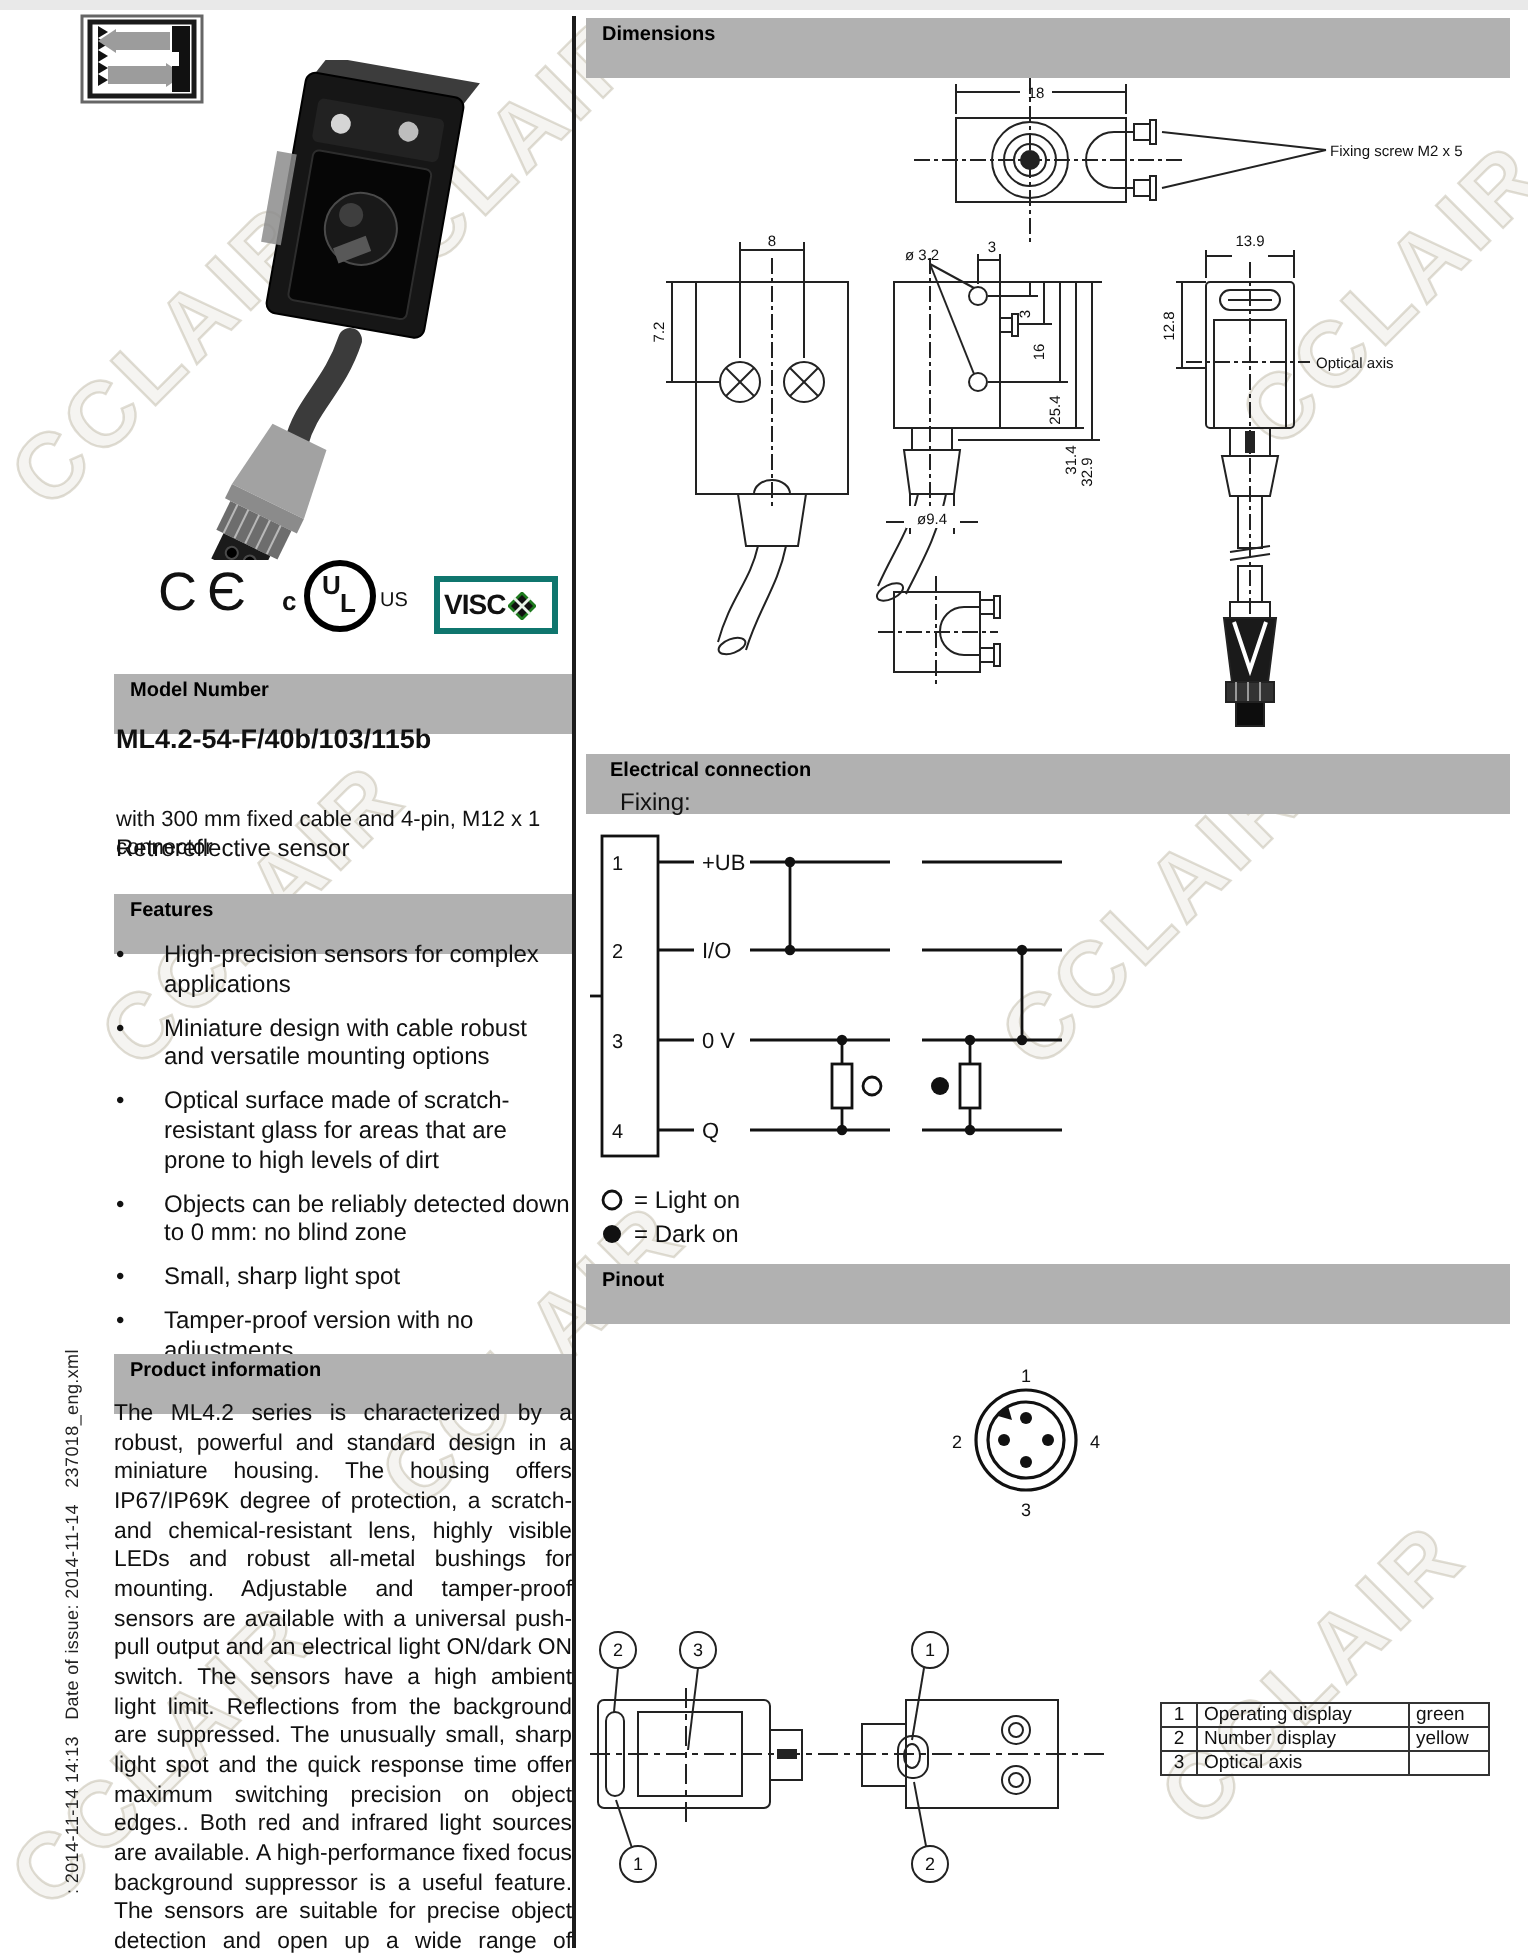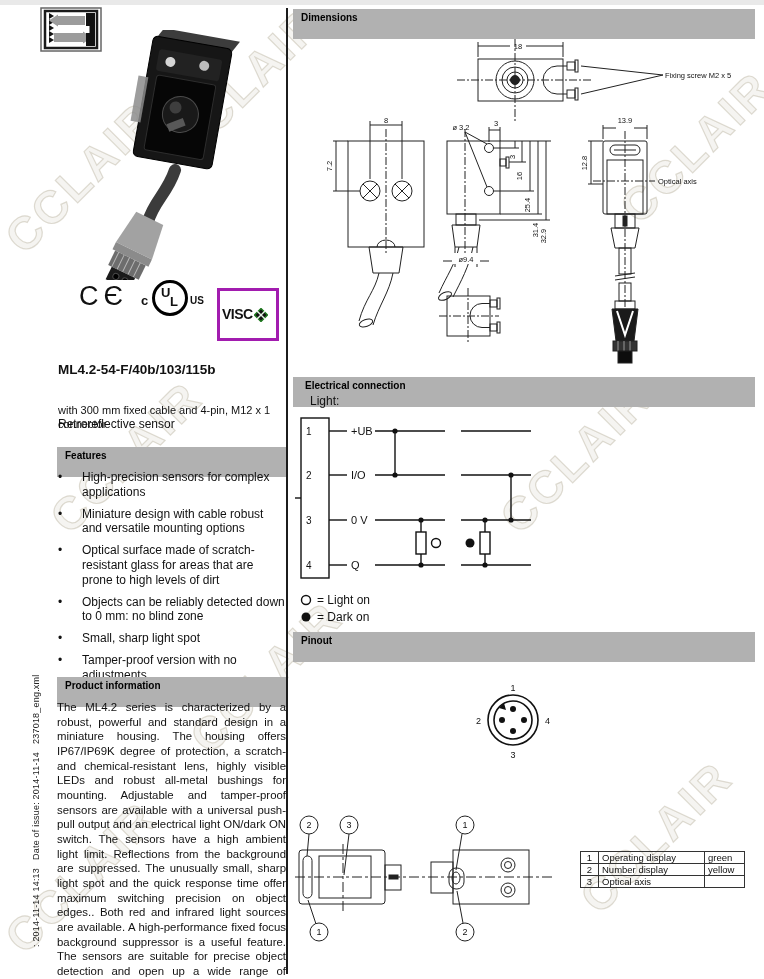--- a/index.html
+++ b/index.html
@@ -39,23 +39,23 @@
   .ind-table td.c1 { width:11px; text-align:center; }
   .ind-table td.c2 { width:99px;margin-top:14px; }
   .ind-table td.c3 { width:33px; }
   .ce { left:79px; top:281px; font-size:27px; font-weight:500; letter-spacing:5px; }
   .ul-wrap { left:141px; top:280px; width:70px; height:36px; }
   .ul-c { position:absolute; left:0; top:13px; font-size:13px; font-weight:bold; }
   .ul-circle { position:absolute; left:11px; top:0; width:30px; height:30px;
                border:3px solid #000; border-radius:50%; }
   .ul-circle .u { position:absolute; left:6px; top:2px; font-size:13px; font-weight:bold; }
   .ul-circle .l { position:absolute; left:15px; top:11px; font-size:13px; font-weight:bold; }
-  .ul-us { position:absolute; left:49px; top:15px; font-size:10px; font-weight:bold; }
-  .visco { left:217px; top:288px; width:52px; height:15px; border:3px solid #a21caf;
-           background:#fff; display:flex; align-items:center; padding:16px 2px; }
+  .ul-us { position:absolute; left:49px; top:15px; font-size:10px; font-weight:normal; }
+  .visco { left:217px; top:288px; width:52px; height:15px; border:3px solid #0f766e;
+           background:#fff; display:flex; align-items:center; padding:4px 2px; }
   .visco .vt { font-size:14px; font-weight:bold; letter-spacing:-0.5px; line-height:15px; }
 </style>
 </head>
 <body>
 
 <div class="page">
 
   <div class="wm" style="left:-15px;top:150px;">CCLAIR</div>
   <div class="wm" style="left:150px;top:55px;">CCLAIR</div>
   <div class="wm" style="left:600px;top:120px;">CCLAIR</div>
@@ -125,20 +125,21 @@
   </div>
   <div class="abs visco">
     <span class="vt">VISC</span>
     <svg width="14" height="14" style="margin-left:1px;">
       <polygon points="7,0.5 13.5,7 7,13.5 0.5,7" fill="#111" stroke="#1e7a1e" stroke-width="1.4"></polygon>
       <line x1="3" y1="3" x2="11" y2="11" stroke="#e8f2e8" stroke-width="1.4"></line>
       <line x1="11" y1="3" x2="3" y2="11" stroke="#e8f2e8" stroke-width="1.4"></line>
     </svg>
   </div>
 
+  <div class="sec-hdr hdr-left" style="top:337px;">Model Number</div>
   <div class="abs model-number">ML4.2-54-F/40b/103/115b</div>
   <div class="abs product-type">Retroreflective sensor</div>
   <div class="abs model-desc">with 300 mm fixed cable and 4-pin, M12 x 1 connector</div>
 
   <div class="sec-hdr hdr-left" style="top:447px;">Features</div>
   <div class="abs features">
     <div class="fi">
         <span class="bullet">•</span>
         <span>High-precision sensors for complex applications</span>
       </div>
@@ -292,21 +293,21 @@
     <text x="237" y="172" text-anchor="middle" transform="rotate(-90 237 172)" class="t7">25.4</text>
     <text x="245" y="197" text-anchor="middle" transform="rotate(-90 245 197)" class="t7">31.4</text>
     <text x="253" y="203" text-anchor="middle" transform="rotate(-90 253 203)" class="t7">32.9</text>
     <text x="173" y="229" text-anchor="middle" class="t7">ø9.4</text>
     <text x="332" y="90" text-anchor="middle" class="t7">13.9</text>
     <text x="294" y="130" text-anchor="middle" transform="rotate(-90 294 130)" class="t7">12.8</text>
     <text x="365" y="151" class="t7">Optical axis</text>
   </svg>
 
   <div class="sec-hdr hdr-right" style="top:377px;padding-left:12px;">Electrical connection</div>
-  <div class="abs opt-label">Light:</div>
+  <div class="abs opt-label">Fixing:</div>
   <svg class="abs" style="left:293px;top:410px;" width="462" height="222">
     <g stroke="#111" fill="none" stroke-width="1.4">
       <rect x="8" y="8" width="28" height="160"></rect>
       <line x1="2" y1="88" x2="8" y2="88"></line>
       <line x1="36" y1="21" x2="54" y2="21"></line>
         <line x1="36" y1="65" x2="54" y2="65"></line>
       <line x1="36" y1="110" x2="54" y2="110"></line>
         <line x1="36" y1="155" x2="54" y2="155"></line>
       <line x1="82" y1="21" x2="152" y2="21"></line>
         <line x1="82" y1="65" x2="152" y2="65"></line>

